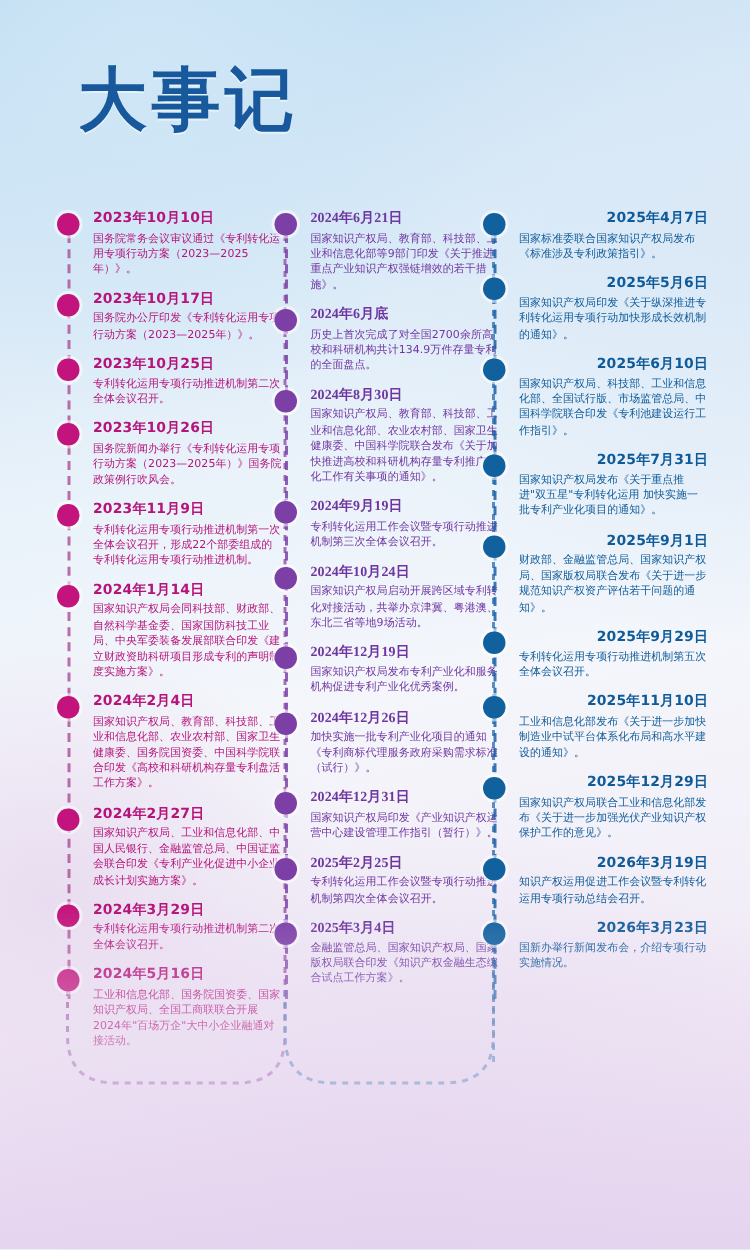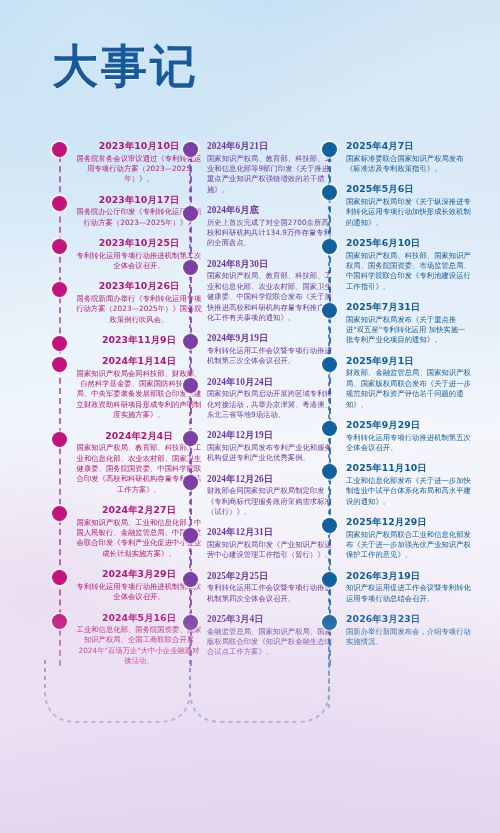--- a/index.html
+++ b/index.html
@@ -29,21 +29,21 @@
     position:absolute;left:52px;top:36px;
     font-size:46px;font-weight:700;letter-spacing:3px;
     color:#17599c;
     font-family:"DejaVu Sans","Liberation Sans",sans-serif;
     text-shadow:0 1px 0 rgba(255,255,255,.5);
   }
 
   .columns{position:absolute;left:0;top:140px;width:500px;height:560px;}
 
   .col{position:absolute;top:0;width:150px;}
-  .col-0{left:52px;text-align:center;}
+  .col-0{left:38px;}
   .col-1{left:183px;}
   .col-2{left:322px;}
 
   
   .rail{
     position:absolute;left:7px;top:6px;width:0;border-left:2px dashed #b0569b;
     height:520px;opacity:.85;
   }
   .col-1 .rail{border-left-color:#7a45a8;}
   .col-2 .rail{border-left-color:#1a62a8;}
@@ -56,21 +56,21 @@
   }
   .col-1 .dot{background:#7b3fa6;}
   .col-2 .dot{background:#12619f;}
 
   .date{
     font-size:9.3px;font-weight:700;line-height:12px;
     color:#b5147b;margin-bottom:1.5px;letter-spacing:.1px;
     font-family:"DejaVu Sans","Liberation Sans",sans-serif;
   }
   .col-1 .date{color:#6f36a0;font-family:Liberation Serif, serif;}
-  .col-2 .date{color:#0f5b99;}
+  .col-2 .date{color:#0f5b99;text-align:right;}
   .desc{
     font-size:7.3px;line-height:10.4px;color:#b5147b;
     font-weight:400;letter-spacing:.05px;
     font-family:"DejaVu Sans","Liberation Sans",sans-serif;
   }
   .col-1 .desc{color:#6f36a0;}
   .col-2 .desc{color:#0f5b99;font-weight:500;}
 
   
   .connectors{position:absolute;left:0;top:0;width:500px;height:833px;pointer-events:none;}
@@ -112,20 +112,21 @@
           <div class="desc">专利转化运用专项行动推进机制第二次全体会议召开。</div>
         </li>
         <li class="event">
           <span class="dot"></span>
           <div class="date">2023年10月26日</div>
           <div class="desc">国务院新闻办举行《专利转化运用专项行动方案（2023—2025年）》国务院政策例行吹风会。</div>
         </li>
         <li class="event">
           <span class="dot"></span>
           <div class="date">2023年11月9日</div>
+          <div class="desc">专利转化运用专项行动推进机制第一次全体会议召开，形成22个部委组成的专利转化运用专项行动推进机制。</div>
         </li>
         <li class="event">
           <span class="dot"></span>
           <div class="date">2024年1月14日</div>
           <div class="desc">国家知识产权局会同科技部、财政部、自然科学基金委、国家国防科技工业局、中央军委装备发展部联合印发《建立财政资助科研项目形成专利的声明制度实施方案》。</div>
         </li>
         <li class="event">
           <span class="dot"></span>
           <div class="date">2024年2月4日</div>
           <div class="desc">国家知识产权局、教育部、科技部、工业和信息化部、农业农村部、国家卫生健康委、国务院国资委、中国科学院联合印发《高校和科研机构存量专利盘活工作方案》。</div>
@@ -177,21 +178,21 @@
           <div class="desc">国家知识产权局启动开展跨区域专利转化对接活动，共举办京津冀、粤港澳、东北三省等地9场活动。</div>
         </li>
         <li class="event">
           <span class="dot"></span>
           <div class="date">2024年12月19日</div>
           <div class="desc">国家知识产权局发布专利产业化和服务机构促进专利产业化优秀案例。</div>
         </li>
         <li class="event">
           <span class="dot"></span>
           <div class="date">2024年12月26日</div>
-          <div class="desc">财政部会同国家知识产权局制定印发《专利商标代理服务政府采购需求标准（试行）》。</div>
+          <div class="desc">加快实施一批专利产业化项目的通知《专利商标代理服务政府采购需求标准（试行）》。</div>
         </li>
         <li class="event">
           <span class="dot"></span>
           <div class="date">2024年12月31日</div>
           <div class="desc">国家知识产权局印发《产业知识产权运营中心建设管理工作指引（暂行）》。</div>
         </li>
         <li class="event">
           <span class="dot"></span>
           <div class="date">2025年2月25日</div>
           <div class="desc">专利转化运用工作会议暨专项行动推进机制第四次全体会议召开。</div>
@@ -213,21 +214,21 @@
           <div class="desc">国家标准委联合国家知识产权局发布《标准涉及专利政策指引》。</div>
         </li>
         <li class="event">
           <span class="dot"></span>
           <div class="date">2025年5月6日</div>
           <div class="desc">国家知识产权局印发《关于纵深推进专利转化运用专项行动加快形成长效机制的通知》。</div>
         </li>
         <li class="event">
           <span class="dot"></span>
           <div class="date">2025年6月10日</div>
-          <div class="desc">国家知识产权局、科技部、国家知识产权局、国务院国资委、市场监管总局、中国科学院联合印发《专利池建设运行工作指引》。</div>
+          <div class="desc">国家知识产权局、科技部、工业和信息化部、全国试行版、市场监管总局、中国科学院联合印发《专利池建设运行工作指引》。</div>
         </li>
         <li class="event">
           <span class="dot"></span>
           <div class="date">2025年7月31日</div>
           <div class="desc">国家知识产权局发布《关于重点推进"双五星"专利转化运用 加快实施一批专利产业化项目的通知》。</div>
         </li>
         <li class="event">
           <span class="dot"></span>
           <div class="date">2025年9月1日</div>
           <div class="desc">财政部、金融监管总局、国家知识产权局、国家版权局联合发布《关于进一步规范知识产权资产评估若干问题的通知》。</div>

